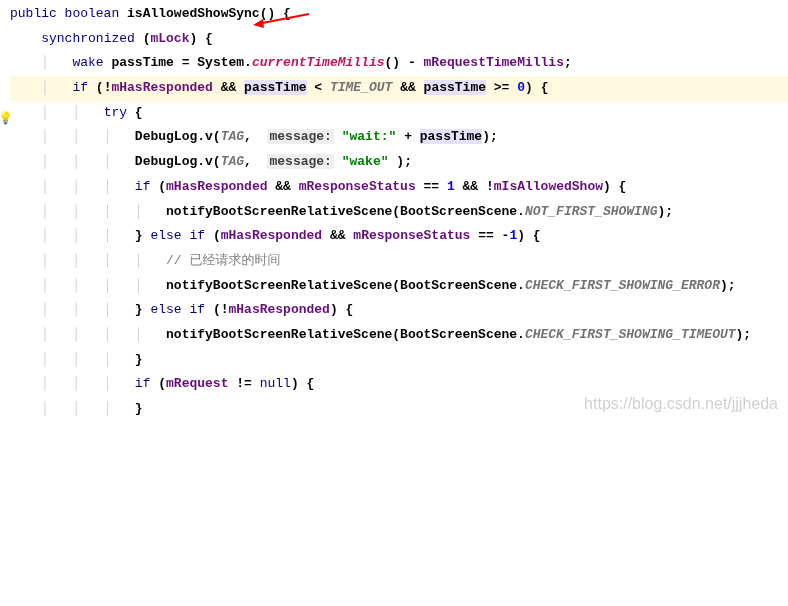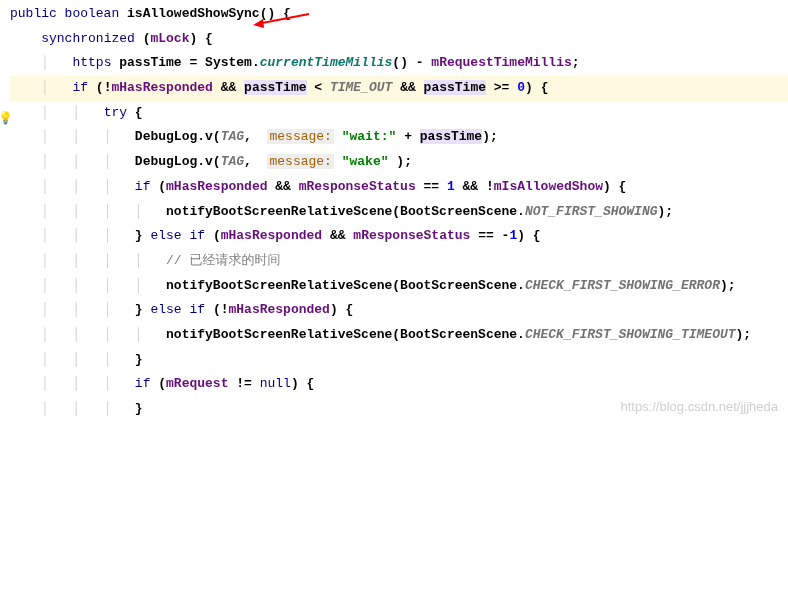--- a/index.html
+++ b/index.html
@@ -33,38 +33,38 @@
     height: 12px;
     color: #c9a200;
     font-size: 12px;
   }
   .line { white-space: pre; font-weight: bold; }
   .kw   { color: #000080; font-weight: normal; }
   .fld  { color: #660e7a; font-weight: bold; margin-top: 15px; }
   .str  { color: #008000; font-weight: bold; }
   .num  { color: #0000ff; }
   .cst  { color: #737373; font-weight: bold; font-style: italic; }
-  .smeth{ color: #0f766e; font-style: italic; }
+  .smeth{ color: #be185d; font-style: italic; }
   .cmt  { color: #808080; font-weight: normal; }
-  .hint { color: #a16207; background: #eeeeee; padding: 0 2px; font-weight: normal; font-style: normal; }
+  .hint { color: #404040; background: #eeeeee; padding: 0 2px; font-weight: bold; font-style: normal; }
   .hi   { background: #e6e0f8; }
   .todo-line { background: #fff9e0; display: block; width: 100%; }
   .arrow {
     position: absolute;
     left: 251px;
     top: 10px;
     pointer-events: none;
   }
   .watermark {
     position: absolute;
     right: 10px;
     bottom: 4px;
     color: #d0d0d0;
     font-family: Arial, sans-serif;
-    font-size: 13px;
+    font-size: 16px;
     font-weight: normal;
   }
   .guide { color: #d0d0d0; font-weight: normal; }
 </style>
 </head>
 <body>
 
 <div class="editor">
 <div class="gutter-strip"></div>
 <span class="bulb">💡</span>
@@ -72,21 +72,21 @@
 <svg class="arrow" width="60" height="18">
   <line x1="58" y1="4" x2="6" y2="14" stroke="#ff0000" stroke-width="2"></line>
   <polygon points="2,15 12,9 13,18" fill="#ff0000"></polygon>
 </svg>
 
 <div class="line"><span class="kw">public boolean</span> <span>isAllowedShowSync</span><span>()</span><span> {</span></div>
 
 <div class="line">    <span class="kw">synchronized</span> (<span class="fld">mLock</span>)<span> {</span></div>
 
 
-<div class="line">    <span class="guide">│   </span><span class="kw">https</span> <span>passTime</span><span> = System.</span><span class="smeth">currentTimeMillis</span><span>() - </span><span class="fld">mRequestTimeMillis</span><span>;</span></div>
+<div class="line">    <span class="guide">│   </span><span class="kw">wake</span> <span>passTime</span><span> = System.</span><span class="smeth">currentTimeMillis</span><span>() - </span><span class="fld">mRequestTimeMillis</span><span>;</span></div>
 
 <div class="line todo-line">    <span class="guide">│   </span><span class="kw">if</span> (<span>!</span><span class="fld">mHasResponded</span><span> &amp;&amp; </span><span class="hi">passTime</span><span> &lt; </span><span class="cst">TIME_OUT</span><span> &amp;&amp; </span><span class="hi">passTime</span><span> &gt;= </span><span class="num">0</span><span>) {</span></div>
 
 <div class="line">    <span class="guide">│   │   </span><span class="kw">try</span> {</div>
 
 <div class="line">    <span class="guide">│   │   │   </span><span>DebugLog.v(</span><span class="cst">TAG</span>,  <span class="hint">message:</span> <span class="str">"wait:"</span><span> + </span><span class="hi">passTime</span><span>);</span></div>
 
 
 <div class="line">    <span class="guide">│   │   │   </span><span>DebugLog.v(</span><span class="cst">TAG</span>,  <span class="hint">message:</span> <span class="str">"wake"</span><span> );</span></div>
 

